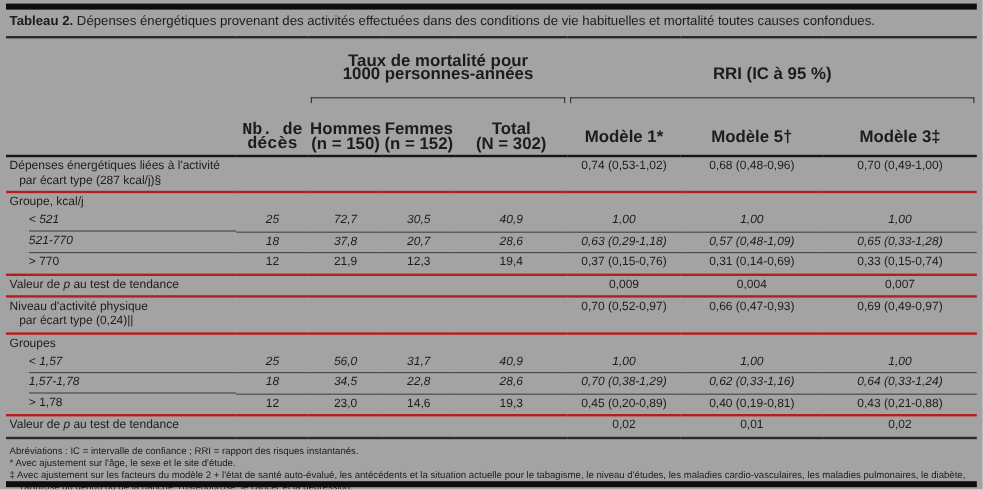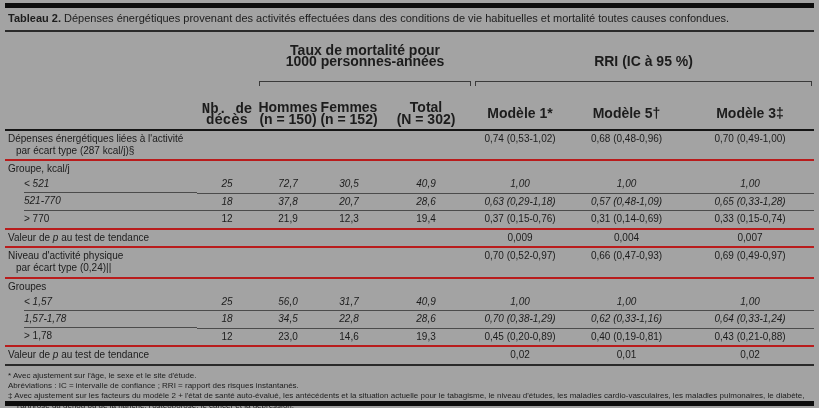--- a/index.html
+++ b/index.html
@@ -207,20 +207,20 @@
       <tr>
         <td class="lbl" colspan="5"><span>Valeur de </span><i>p</i><span> au test de tendance</span></td>
         <td class="num">0,02</td>
         <td class="num">0,01</td>
         <td class="num">0,02</td>
       </tr>
     </tbody>
   </table>
 
   <div class="footnotes">
+    <div class="fn">Abréviations : IC = intervalle de confiance ; RRI = rapport des risques instantanés.</div>
     <div class="fn">* Avec ajustement sur l'âge, le sexe et le site d'étude.</div>
-    <div class="fn">Abréviations : IC = intervalle de confiance ; RRI = rapport des risques instantanés.</div>
     <div class="fn">‡ Avec ajustement sur les facteurs du modèle 2 + l'état de santé auto-évalué, les antécédents et la situation actuelle pour le tabagisme, le niveau d'études, les maladies cardio-vasculaires, les maladies pulmonaires, le diabète, l'arthrose du genou ou de la hanche, l'ostéoporose, le cancer et la dépression.</div>
 
   </div>
 
   <div class="bottombar"></div>
 </div>
 
 </body></html>

